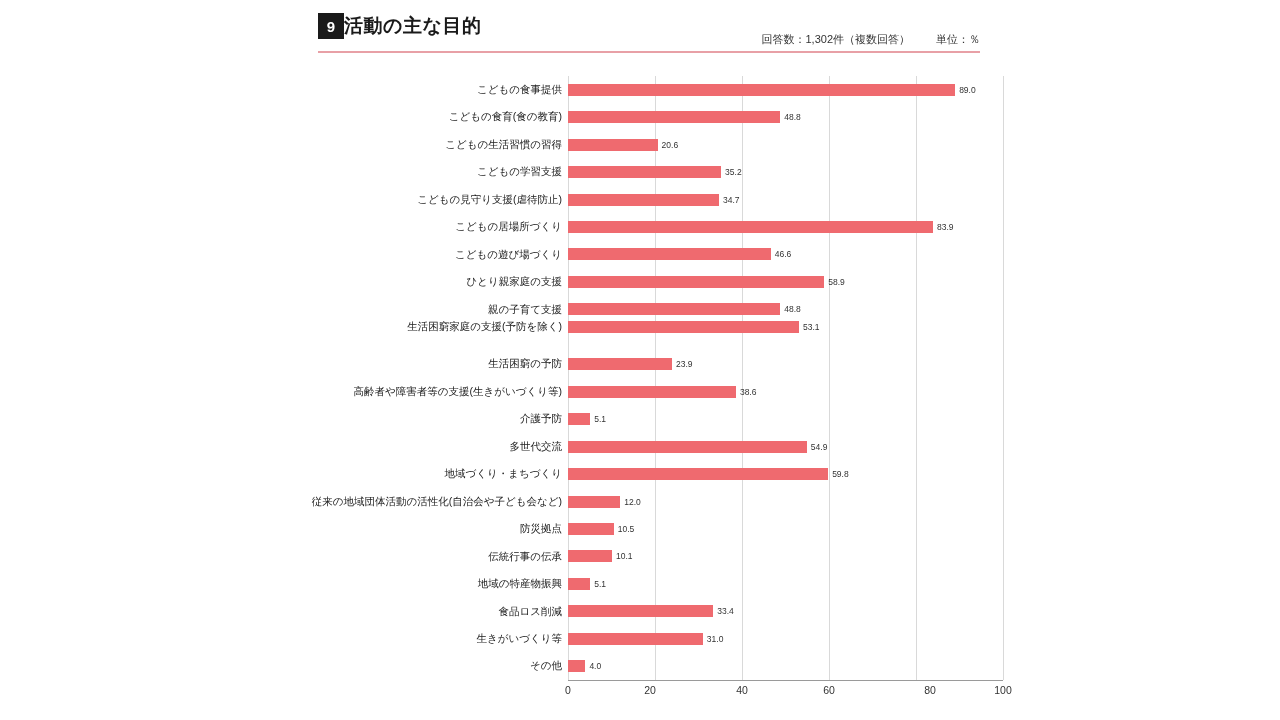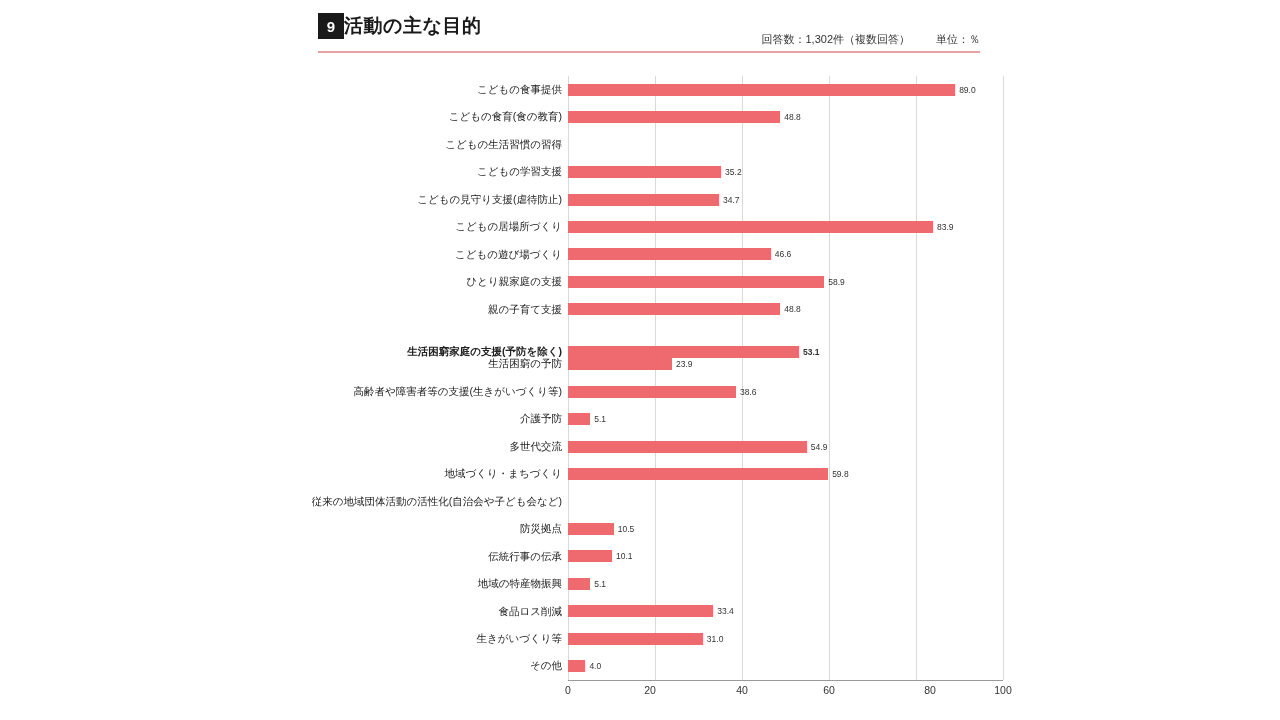--- a/index.html
+++ b/index.html
@@ -205,20 +205,24 @@
         </div>
         <div class="row" style="top: 30.1818px;">
           <div class="cat-label">こどもの食育(食の教育)</div>
           <div class="bar-wrap">
             <div class="bar" style="width: 212.28px; background: rgb(239, 106, 111);"></div>
             <div class="bar-value" style="left: 216.28px;">48.8</div>
           </div>
         </div>
         <div class="row" style="top: 57.6364px;">
           <div class="cat-label">こどもの生活習慣の習得</div>
+          <div class="bar-wrap">
+            <div class="bar" style="width: 89.61px; background: rgb(239, 106, 111);"></div>
+            <div class="bar-value" style="left: 93.61px;">20.6</div>
+          </div>
         </div>
         <div class="row" style="top: 85.0909px;">
           <div class="cat-label">こどもの学習支援</div>
           <div class="bar-wrap">
             <div class="bar" style="width: 153.12px; background: rgb(239, 106, 111);"></div>
             <div class="bar-value" style="left: 157.12px;">35.2</div>
           </div>
         </div>
         <div class="row" style="top: 112.545px;">
           <div class="cat-label">こどもの見守り支援(虐待防止)</div>
@@ -248,21 +252,21 @@
             <div class="bar-value" style="left: 260.215px;">58.9</div>
           </div>
         </div>
         <div class="row" style="top: 222.364px;">
           <div class="cat-label">親の子育て支援</div>
           <div class="bar-wrap">
             <div class="bar" style="width: 212.28px; background: rgb(239, 106, 111);"></div>
             <div class="bar-value" style="left: 216.28px;">48.8</div>
           </div>
         </div>
-        <div class="row" style="top: 265px; font-weight: bold;">
+        <div class="row" style="top: 240px;">
           <div class="cat-label">生活困窮家庭の支援(予防を除く)</div>
           <div class="bar-wrap">
             <div class="bar" style="width: 230.985px; background: rgb(239, 106, 111);"></div>
             <div class="bar-value" style="left: 234.985px;">53.1</div>
           </div>
         </div>
         <div class="row" style="top: 277.273px;">
           <div class="cat-label">生活困窮の予防</div>
           <div class="bar-wrap">
             <div class="bar" style="width: 103.965px; background: rgb(239, 106, 111);"></div>
@@ -292,20 +296,24 @@
         </div>
         <div class="row" style="top: 387.091px;">
           <div class="cat-label">地域づくり・まちづくり</div>
           <div class="bar-wrap">
             <div class="bar" style="width: 260.13px; background: rgb(239, 106, 111);"></div>
             <div class="bar-value" style="left: 264.13px;">59.8</div>
           </div>
         </div>
         <div class="row" style="top: 414.545px;">
           <div class="cat-label">従来の地域団体活動の活性化(自治会や子ども会など)</div>
+          <div class="bar-wrap">
+            <div class="bar" style="width: 52.2px; background: rgb(239, 106, 111);"></div>
+            <div class="bar-value" style="left: 56.2px;">12.0</div>
+          </div>
         </div>
         <div class="row" style="top: 442px;">
           <div class="cat-label">防災拠点</div>
           <div class="bar-wrap">
             <div class="bar" style="width: 45.675px; background: rgb(239, 106, 111);"></div>
             <div class="bar-value" style="left: 49.675px;">10.5</div>
           </div>
         </div>
         <div class="row" style="top: 469.455px;">
           <div class="cat-label">伝統行事の伝承</div>

